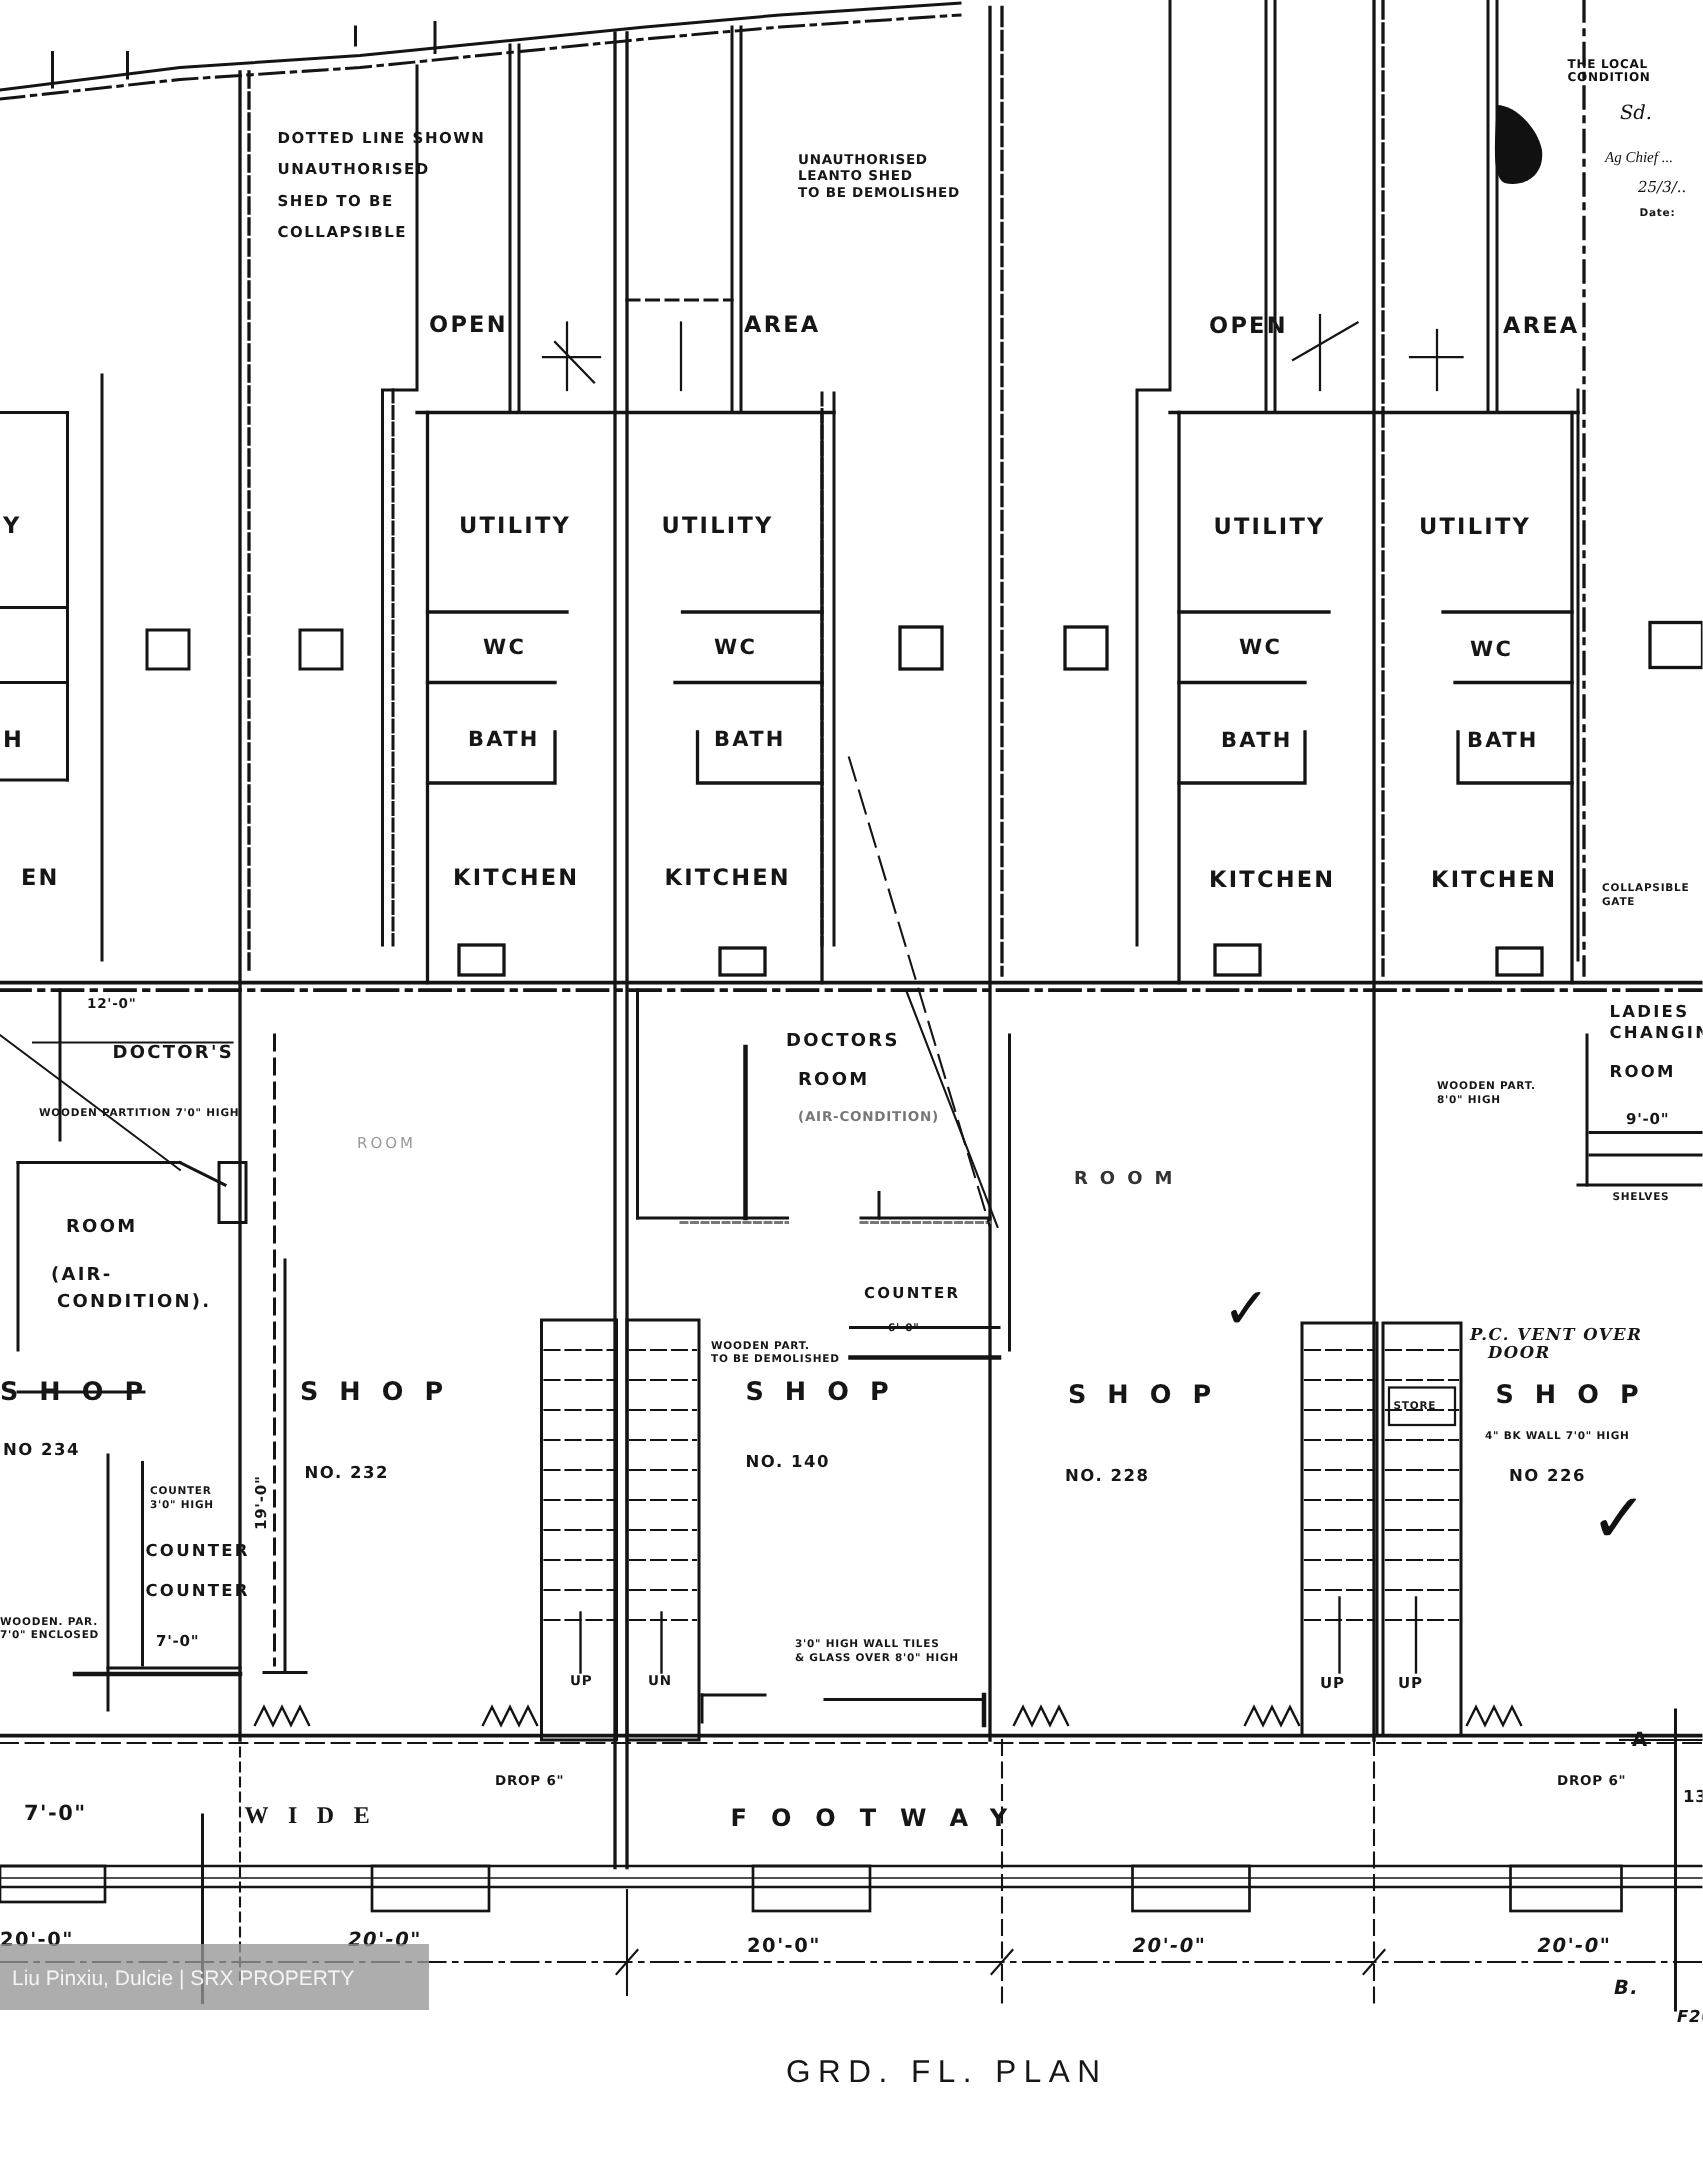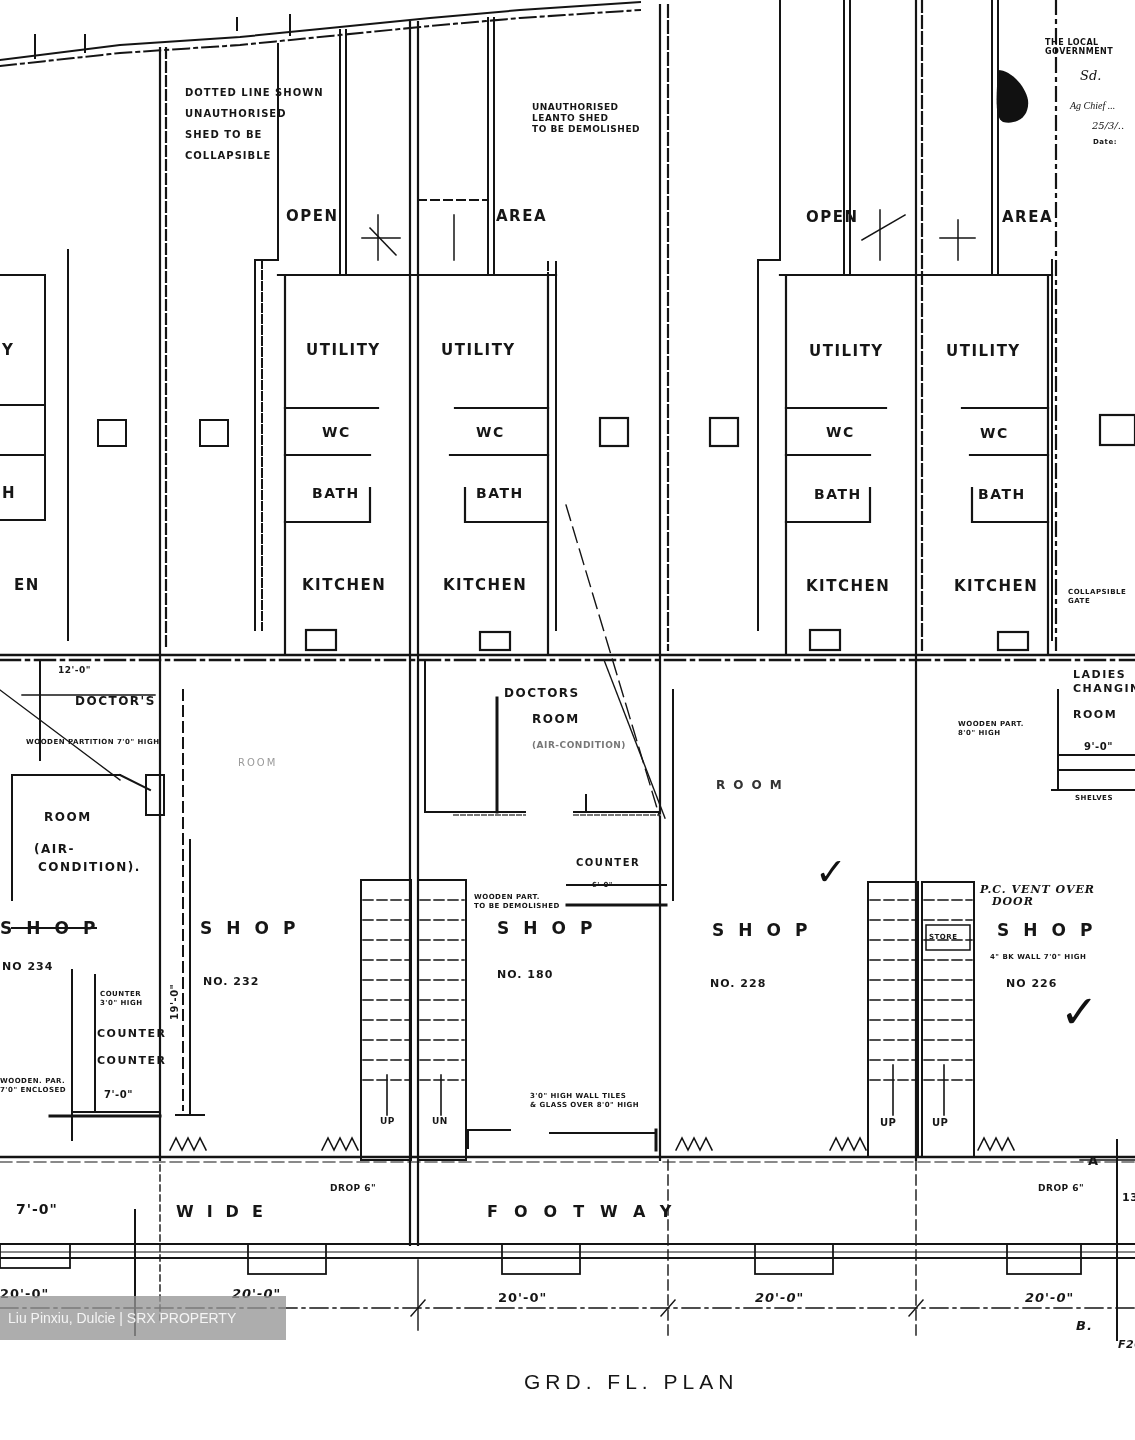--- a/index.html
+++ b/index.html
@@ -274,21 +274,21 @@
     <div>UNAUTHORISED</div>
     <div>SHED TO BE</div>
     <div>COLLAPSIBLE</div>
   </div>
   <div class="lbl tiny" style="left:532px;top:102px;font-size:9px;line-height:11px;">
     <div>UNAUTHORISED</div>
     <div>LEANTO SHED</div>
     <div>TO BE DEMOLISHED</div>
   </div>
 
-  <div class="stamp">THE LOCAL GOVERNMENT</div>
+  <div class="stamp">THE LOCAL CONDITION</div>
   <div class="sig" style="left:1080px;top:68px;">Sd.</div>
   <div class="sig" style="left:1070px;top:100px;font-size:10px;font-family:Liberation Serif, serif;">Ag Chief ...</div>
   <div class="lbl tiny" style="left:1046px;top:138px;margin-left:47px;">Date:</div>
   <div class="sig" style="left:1092px;top:120px;font-size:10px;">25/3/..</div>
 
   <div class="lbl room" style="left:286px;top:207px;">OPEN</div>
   <div class="lbl room" style="left:496px;top:207px;">AREA</div>
   <div class="lbl room" style="left:806px;top:208px;">OPEN</div>
   <div class="lbl room" style="left:1002px;top:208px;">AREA</div>
 
@@ -318,21 +318,21 @@
 
   <div class="lbl tiny" style="left:1068px;top:588px;width:70px;white-space:normal;">COLLAPSIBLE GATE</div>
 
   <div class="lbl tiny" style="left:58px;top:666px;font-size:9px;">12'-0"</div>
   <div class="lbl room" style="left:44px;top:694px;font-size:12px;margin-left:31px;">DOCTOR'S</div>
   <div class="lbl tiny" style="left:26px;top:738px;">WOODEN PARTITION 7'0" HIGH</div>
   <div class="lbl room" style="left:44px;top:810px;font-size:12px;">ROOM</div>
   <div class="lbl room" style="left:34px;top:842px;font-size:12px;">(AIR-</div>
   <div class="lbl room" style="left:38px;top:860px;font-size:12px;">CONDITION).</div>
 
-  <div class="lbl room" style="left:504px;top:686px;font-size:12px;">DOCTORS</div>
+  <div class="lbl room" style="left:524px;top:686px;font-size:12px;">DOCTORS</div>
   <div class="lbl room" style="left:532px;top:712px;font-size:12px;">ROOM</div>
   <div class="lbl tiny" style="left:532px;top:741px;font-size:9px;color:#777;">(AIR-CONDITION)</div>
   <div class="lbl room" style="left:576px;top:857px;font-size:10px;">COUNTER</div>
   <div class="lbl tiny" style="left:592px;top:881px;">6'-0"</div>
   <div class="lbl tiny" style="left:474px;top:893px;">
     <div>WOODEN PART.</div>
     <div>TO BE DEMOLISHED</div>
   </div>
 
   <div class="lbl faint" style="left:238px;top:757px;">ROOM</div>
@@ -348,21 +348,21 @@
     <div>8'0" HIGH</div>
   </div>
   <div class="lbl tiny" style="left:1084px;top:742px;font-size:10px;">9'-0"</div>
   <div class="lbl tiny" style="left:1075px;top:794px;">SHELVES</div>
 
   <div class="lbl shop" style="left:0px;top:918px;">SHOP</div>
   <div class="lbl shopno" style="left:2px;top:960px;">NO 234</div>
   <div class="lbl shop" style="left:200px;top:918px;">SHOP</div>
   <div class="lbl shopno" style="left:203px;top:975px;">NO. 232</div>
   <div class="lbl shop" style="left:497px;top:918px;">SHOP</div>
-  <div class="lbl shopno" style="left:497px;top:968px;">NO. 180</div>
+  <div class="lbl shopno" style="left:497px;top:968px;">NO. 140</div>
   <div class="lbl shop" style="left:712px;top:920px;">SHOP</div>
   <div class="lbl shopno" style="left:710px;top:977px;">NO. 228</div>
   <div class="lbl shop" style="left:997px;top:920px;">SHOP</div>
   <div class="lbl shopno" style="left:1006px;top:977px;">NO 226</div>
 
   <div class="lbl tiny" style="left:100px;top:990px;">
     <div>COUNTER</div>
     <div>3'0" HIGH</div>
   </div>
   <div class="lbl room" style="left:97px;top:1020px;font-size:11px;line-height:27px;">
@@ -385,21 +385,21 @@
   </div>
   <div class="lbl tiny" style="left:929px;top:933px;">STORE</div>
   <div class="lbl tiny" style="left:990px;top:953px;">4" BK WALL 7'0" HIGH</div>
 
   <div class="lbl tiny" style="left:380px;top:1117px;font-size:9px;">UP</div>
   <div class="lbl tiny" style="left:432px;top:1117px;font-size:9px;">UN</div>
   <div class="lbl tiny" style="left:880px;top:1118px;font-size:10px;">UP</div>
   <div class="lbl tiny" style="left:932px;top:1118px;font-size:10px;">UP</div>
 
   <div class="lbl dim" style="left:16px;top:1201px;font-size:14px;">7'-0"</div>
-  <div class="lbl street" style="left:176px;top:1202px;">WIDE</div>
+  <div class="lbl street" style="left:163px;top:1202px;font-family:Liberation Serif, serif;">WIDE</div>
   <div class="lbl street" style="left:487px;top:1202px;letter-spacing:16px;">FOOTWAY</div>
   <div class="lbl tiny" style="left:330px;top:1184px;font-size:9px;">DROP 6"</div>
   <div class="lbl tiny" style="left:1038px;top:1184px;font-size:9px;">DROP 6"</div>
   <div class="lbl dim" style="left:1088px;top:1153px;">A</div>
   <div class="lbl dim" style="left:1076px;top:1318px;font-style:italic;">B.</div>
   <div class="lbl tiny" style="left:1122px;top:1193px;font-size:11px;">13</div>
   <div class="lbl tiny" style="left:1118px;top:1340px;font-size:11px;font-style:italic;">F20</div>
 
   <div class="lbl dim" style="left:0px;top:1286px;">20'-0"</div>
   <div class="lbl dim" style="left:232px;top:1286px;font-style:italic;">20'-0"</div>

